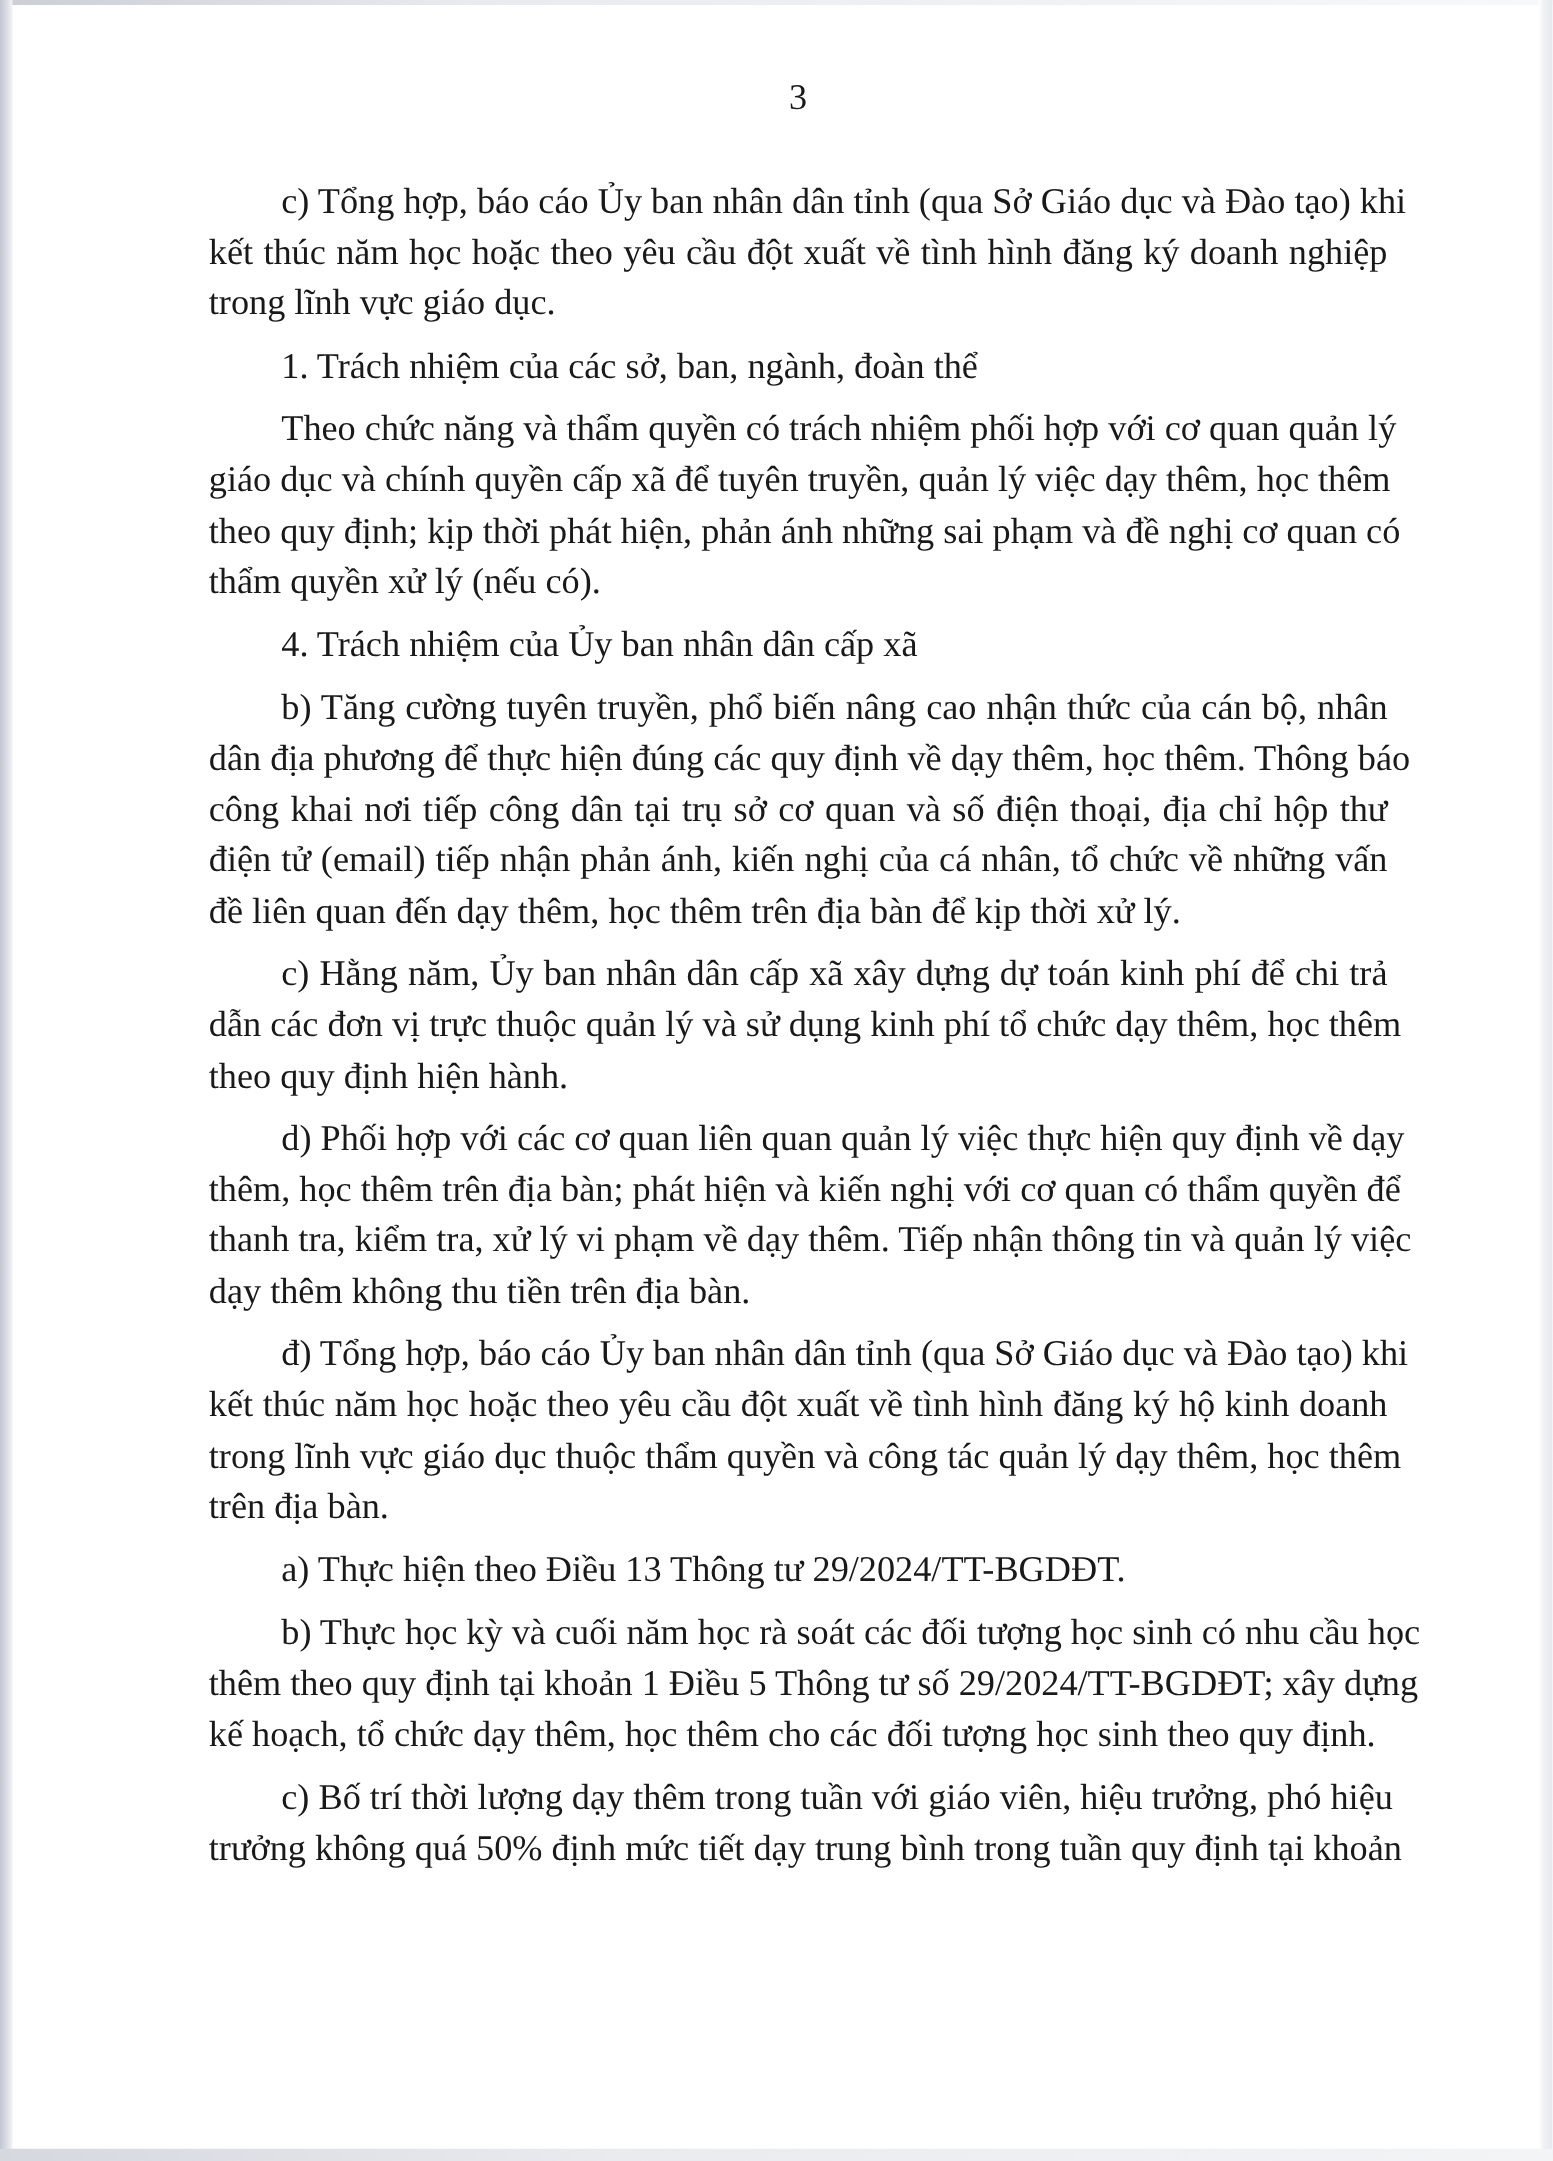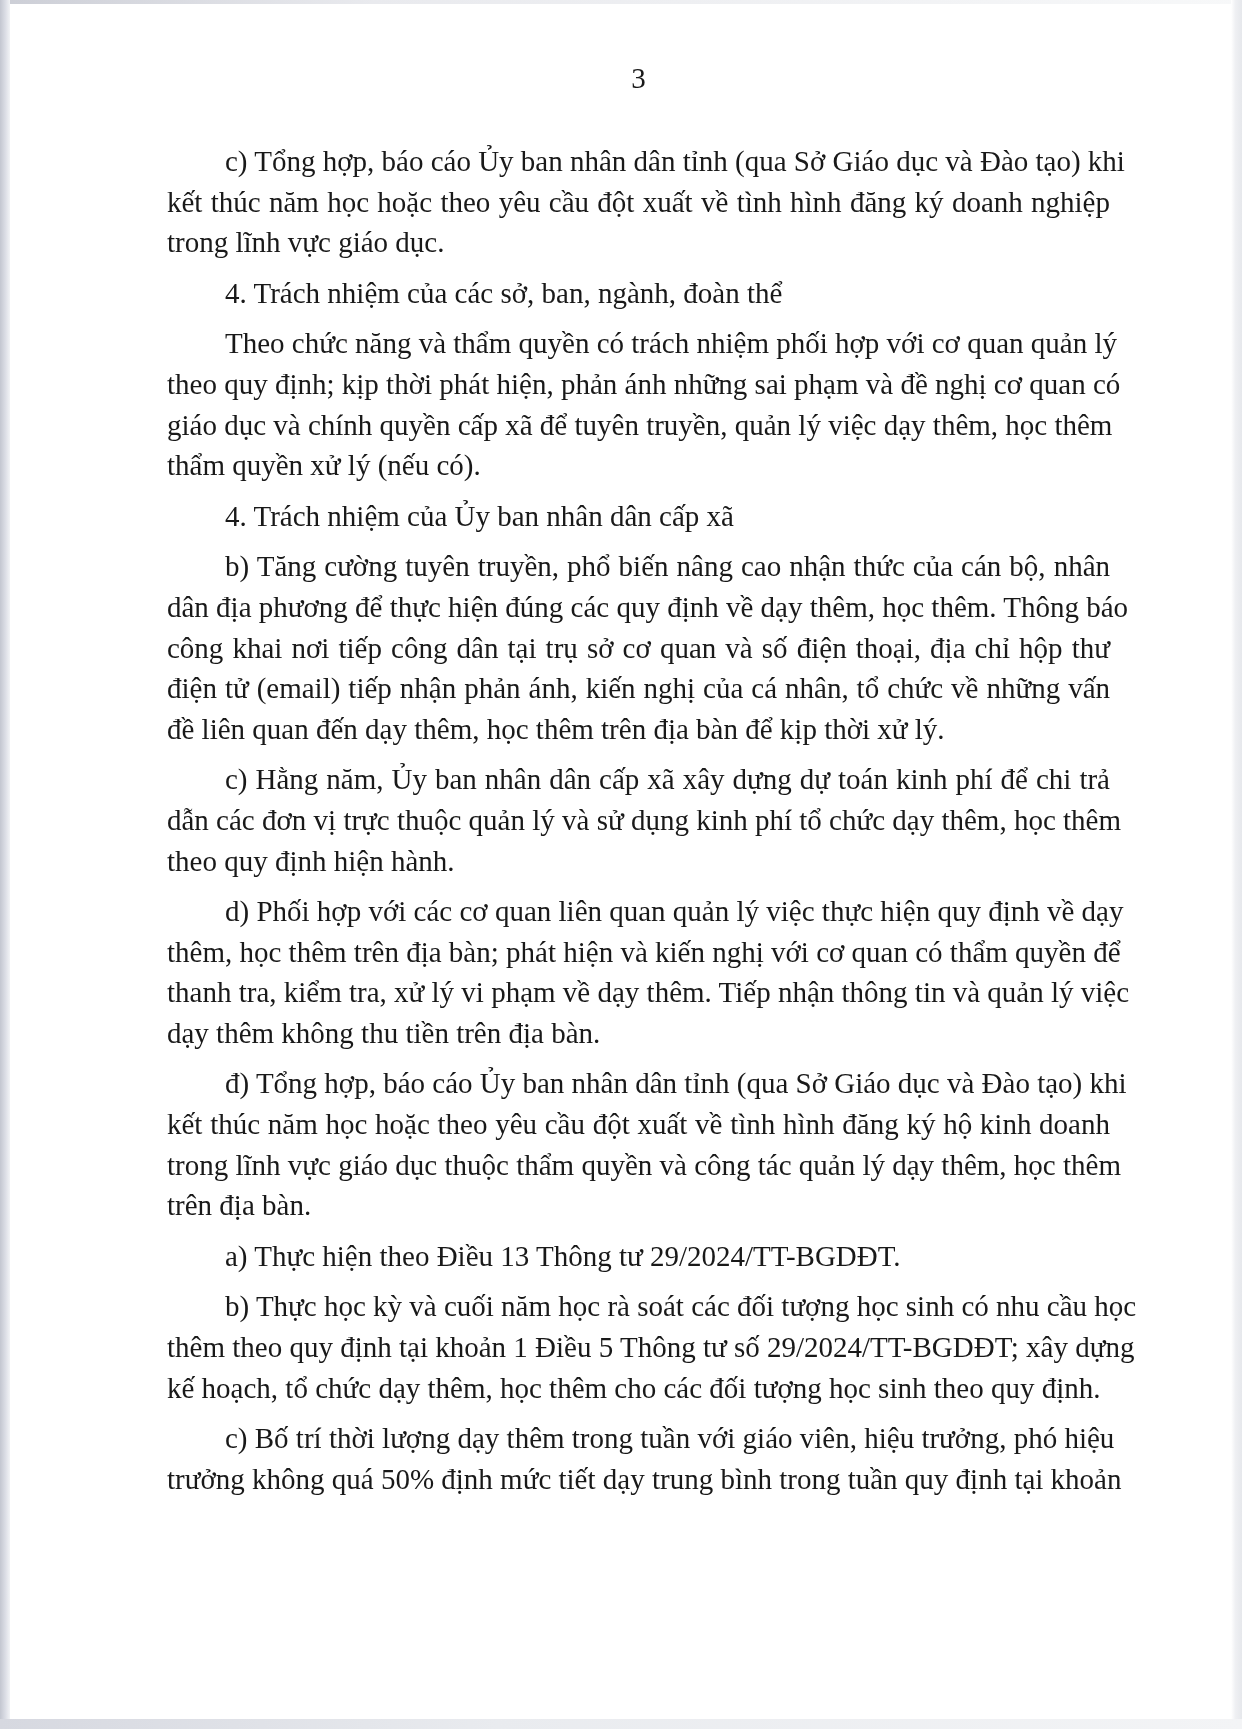--- a/index.html
+++ b/index.html
@@ -68,26 +68,26 @@
 
   <div class="page-number">3</div>
 
   <div class="doc" id="doc">
       <div class="para">
         <div class="line first">c) Tổng hợp, báo cáo Ủy ban nhân dân tỉnh (qua Sở Giáo dục và Đào tạo) khi</div>
         <div class="line">kết thúc năm học hoặc theo yêu cầu đột xuất về tình hình đăng ký doanh nghiệp</div>
         <div class="line last">trong lĩnh vực giáo dục.</div>
       </div>
       <div class="para">
-        <div class="line first last">4. Trách nhiệm của các sở, ban, ngành, đoàn thể</div>
+        <div class="line first last">1. Trách nhiệm của các sở, ban, ngành, đoàn thể</div>
       </div>
       <div class="para">
         <div class="line first">Theo chức năng và thẩm quyền có trách nhiệm phối hợp với cơ quan quản lý</div>
+        <div class="line">giáo dục và chính quyền cấp xã để tuyên truyền, quản lý việc dạy thêm, học thêm</div>
         <div class="line">theo quy định; kịp thời phát hiện, phản ánh những sai phạm và đề nghị cơ quan có</div>
-        <div class="line">giáo dục và chính quyền cấp xã để tuyên truyền, quản lý việc dạy thêm, học thêm</div>
         <div class="line last">thẩm quyền xử lý (nếu có).</div>
       </div>
       <div class="para">
         <div class="line first last">4. Trách nhiệm của Ủy ban nhân dân cấp xã</div>
       </div>
       <div class="para">
         <div class="line first">b) Tăng cường tuyên truyền, phổ biến nâng cao nhận thức của cán bộ, nhân</div>
         <div class="line">dân địa phương để thực hiện đúng các quy định về dạy thêm, học thêm. Thông báo</div>
         <div class="line">công khai nơi tiếp công dân tại trụ sở cơ quan và số điện thoại, địa chỉ hộp thư</div>
         <div class="line">điện tử (email) tiếp nhận phản ánh, kiến nghị của cá nhân, tổ chức về những vấn</div>

